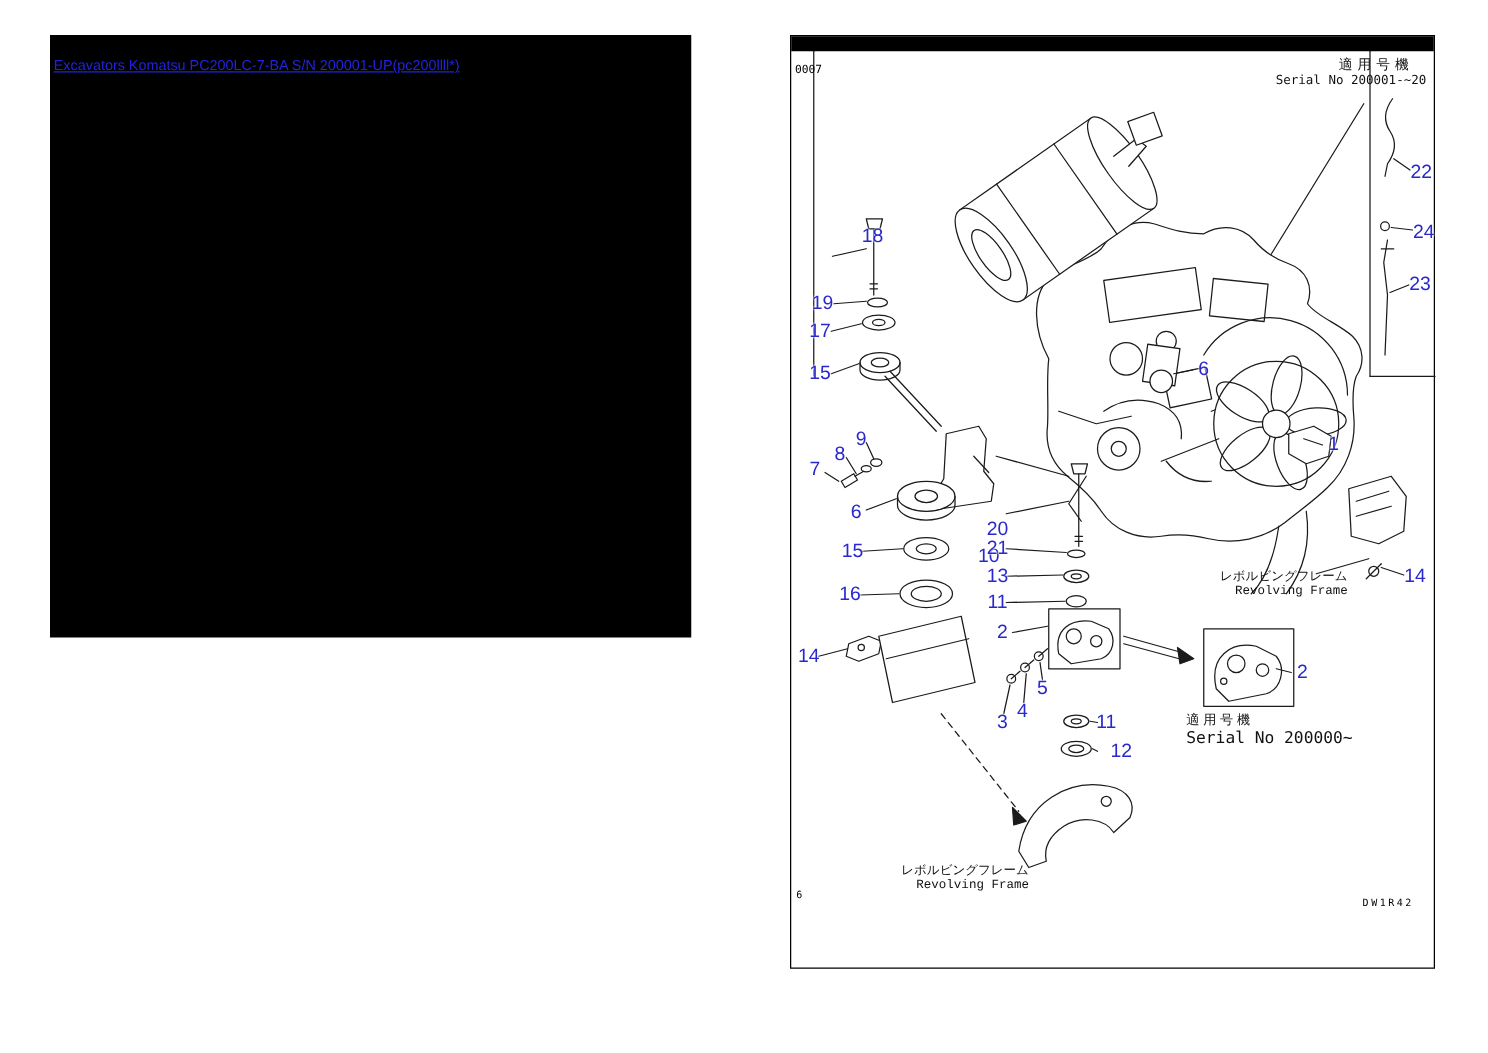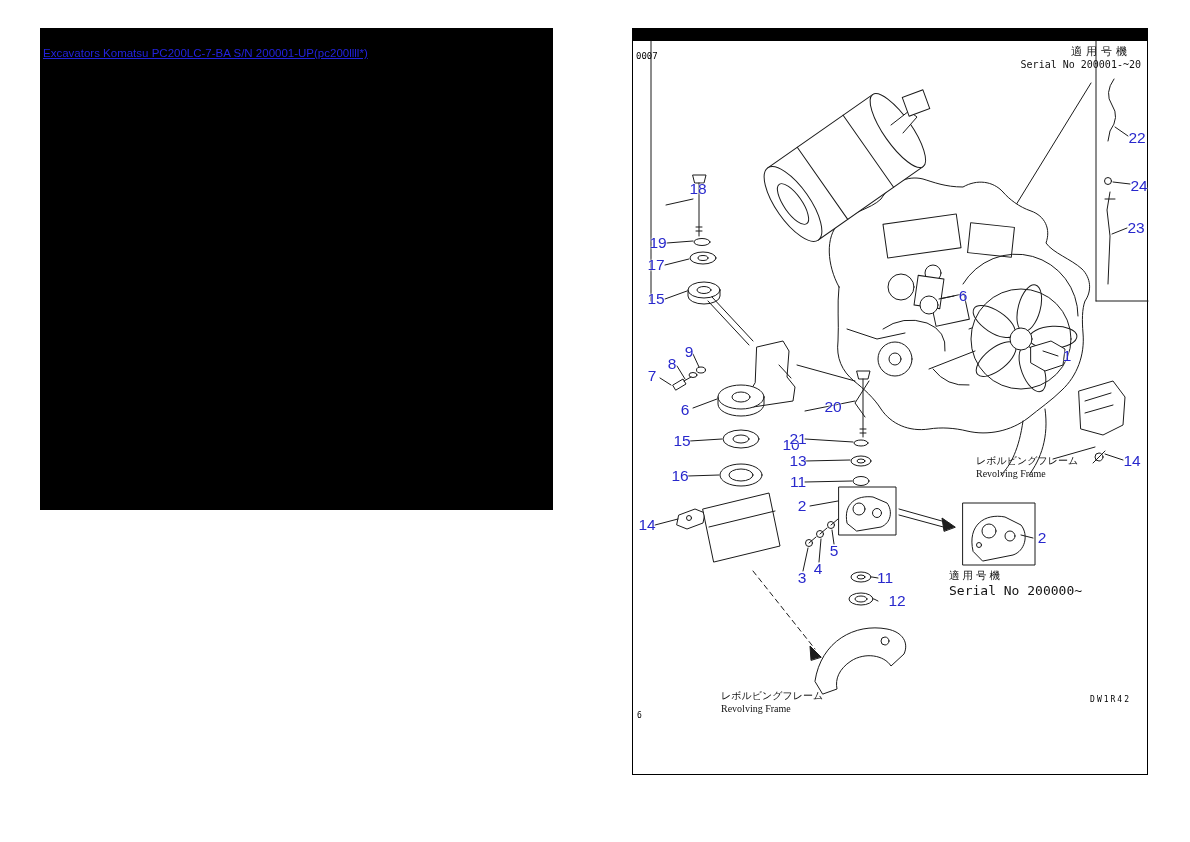--- a/index.html
+++ b/index.html
@@ -30,32 +30,32 @@
   .header-block { position:absolute; right:6px; top:15px; text-align:right; }
   .header-block .jp { font-family:"DejaVu Sans Mono", monospace; font-size:11px;
                       letter-spacing:4px; color:#111; margin-right:10px; }
   .header-block .mono { font-size:10px; }
 
   .serial-block { position:absolute; left:316px; top:540px; }
   .serial-block .jp { font-family:"DejaVu Sans Mono", monospace; font-size:10.5px;
                       letter-spacing:3px; color:#111; }
   .serial-block .mono { font-size:13px; }
 
-  .frame-label { position:absolute; font-family:Liberation Serif, serif;
-                 color:#111; white-space:nowrap; }
+  .frame-label { position:absolute; font-family:Liberation Mono, monospace;
+                 color:#111; white-space:nowrap;text-align:right; }
   .frame-label .jp { font-size:10px; }
   .frame-label .en { font-size:10px; }
 
   .watermark { position:absolute; left:262px; top:340px; font-size:19px; font-weight:bold;
                color:var(--watermark,#4a4a4a); letter-spacing:0.3px;
                text-shadow:0 0 2px #fff, 1px 1px 2px #fff, -1px -1px 2px #fff; }
 
   .code { position:absolute; font-family:"DejaVu Sans Mono", monospace; color:#000; }
   .code.tl { left:3px;  top:22px;   font-size:9px; }
-  .code.br { right:16px; top:666px; font-size:8px; letter-spacing:2px; }
+  .code.br { right:16px; top:689px; font-size:8px; letter-spacing:2px; }
   .code.bl { left:4px;  top:682px;  font-size:8px; }
 </style>
 </head>
 <body>
 
 <div class="page">
 
   <div class="left-panel">
     <a href="#" class="title-link">Excavators Komatsu PC200LC-7-BA S/N 200001-UP(pc200llll*)</a>
   </div>
@@ -275,21 +275,21 @@
         <div class="callout" style="left: 25px; top: 214px;">19</div>
         <div class="callout" style="left: 23px; top: 236px;">17</div>
         <div class="callout" style="left: 23px; top: 270px;">15</div>
         <div class="callout" style="left: 330px; top: 267px;">6</div>
         <div class="callout" style="left: 434px; top: 327px;">1</div>
         <div class="callout" style="left: 56px; top: 323px;">9</div>
         <div class="callout" style="left: 39px; top: 335px;">8</div>
         <div class="callout" style="left: 19px; top: 347px;">7</div>
         <div class="callout" style="left: 158px; top: 372px; margin-top: 44px;">10</div>
         <div class="callout" style="left: 52px; top: 381px;">6</div>
-        <div class="callout" style="left: 165px; top: 378px; margin-left: 35px;">20</div>
+        <div class="callout" style="left: 165px; top: 395px;">20</div>
         <div class="callout" style="left: 165px; top: 410px;">21</div>
         <div class="callout" style="left: 49px; top: 412px;">15</div>
         <div class="callout" style="left: 165px; top: 432px;">13</div>
         <div class="callout" style="left: 47px; top: 447px;">16</div>
         <div class="callout" style="left: 165px; top: 453px;">11</div>
         <div class="callout" style="left: 169px; top: 477px;">2</div>
         <div class="callout" style="left: 14px; top: 496px;">14</div>
         <div class="callout" style="left: 169px; top: 549px;">3</div>
         <div class="callout" style="left: 185px; top: 540px;">4</div>
         <div class="callout" style="left: 201px; top: 522px;">5</div>

